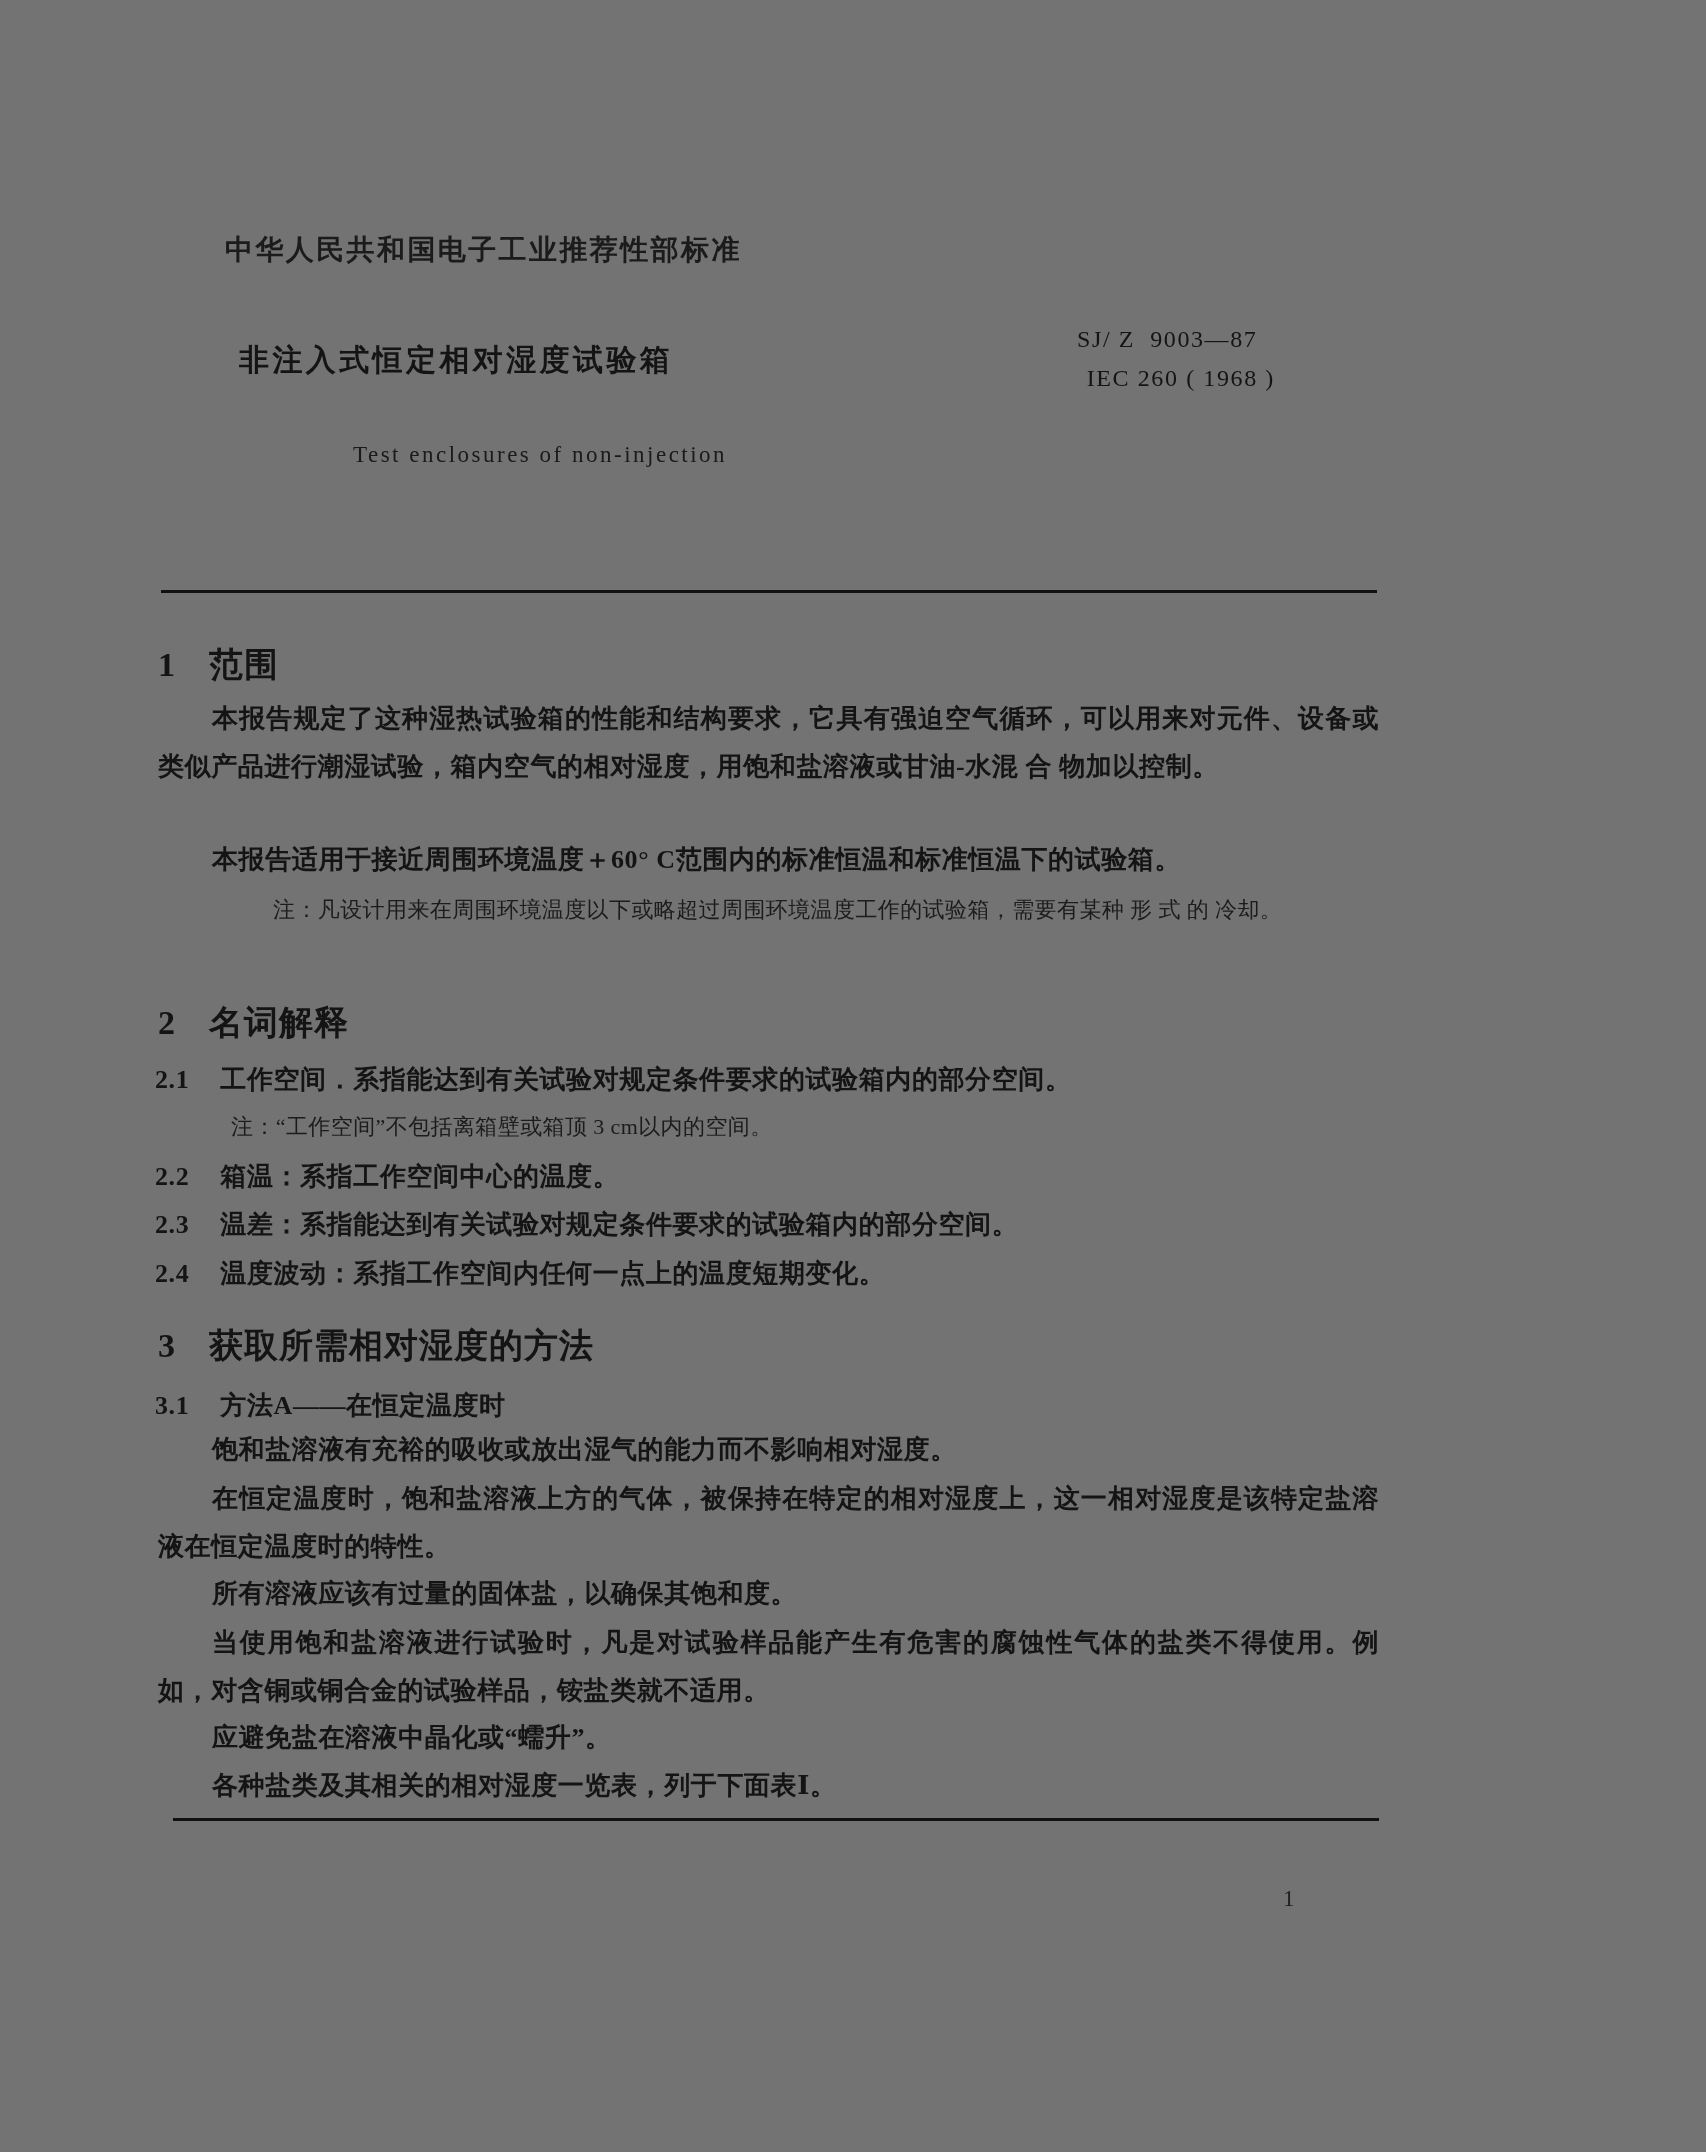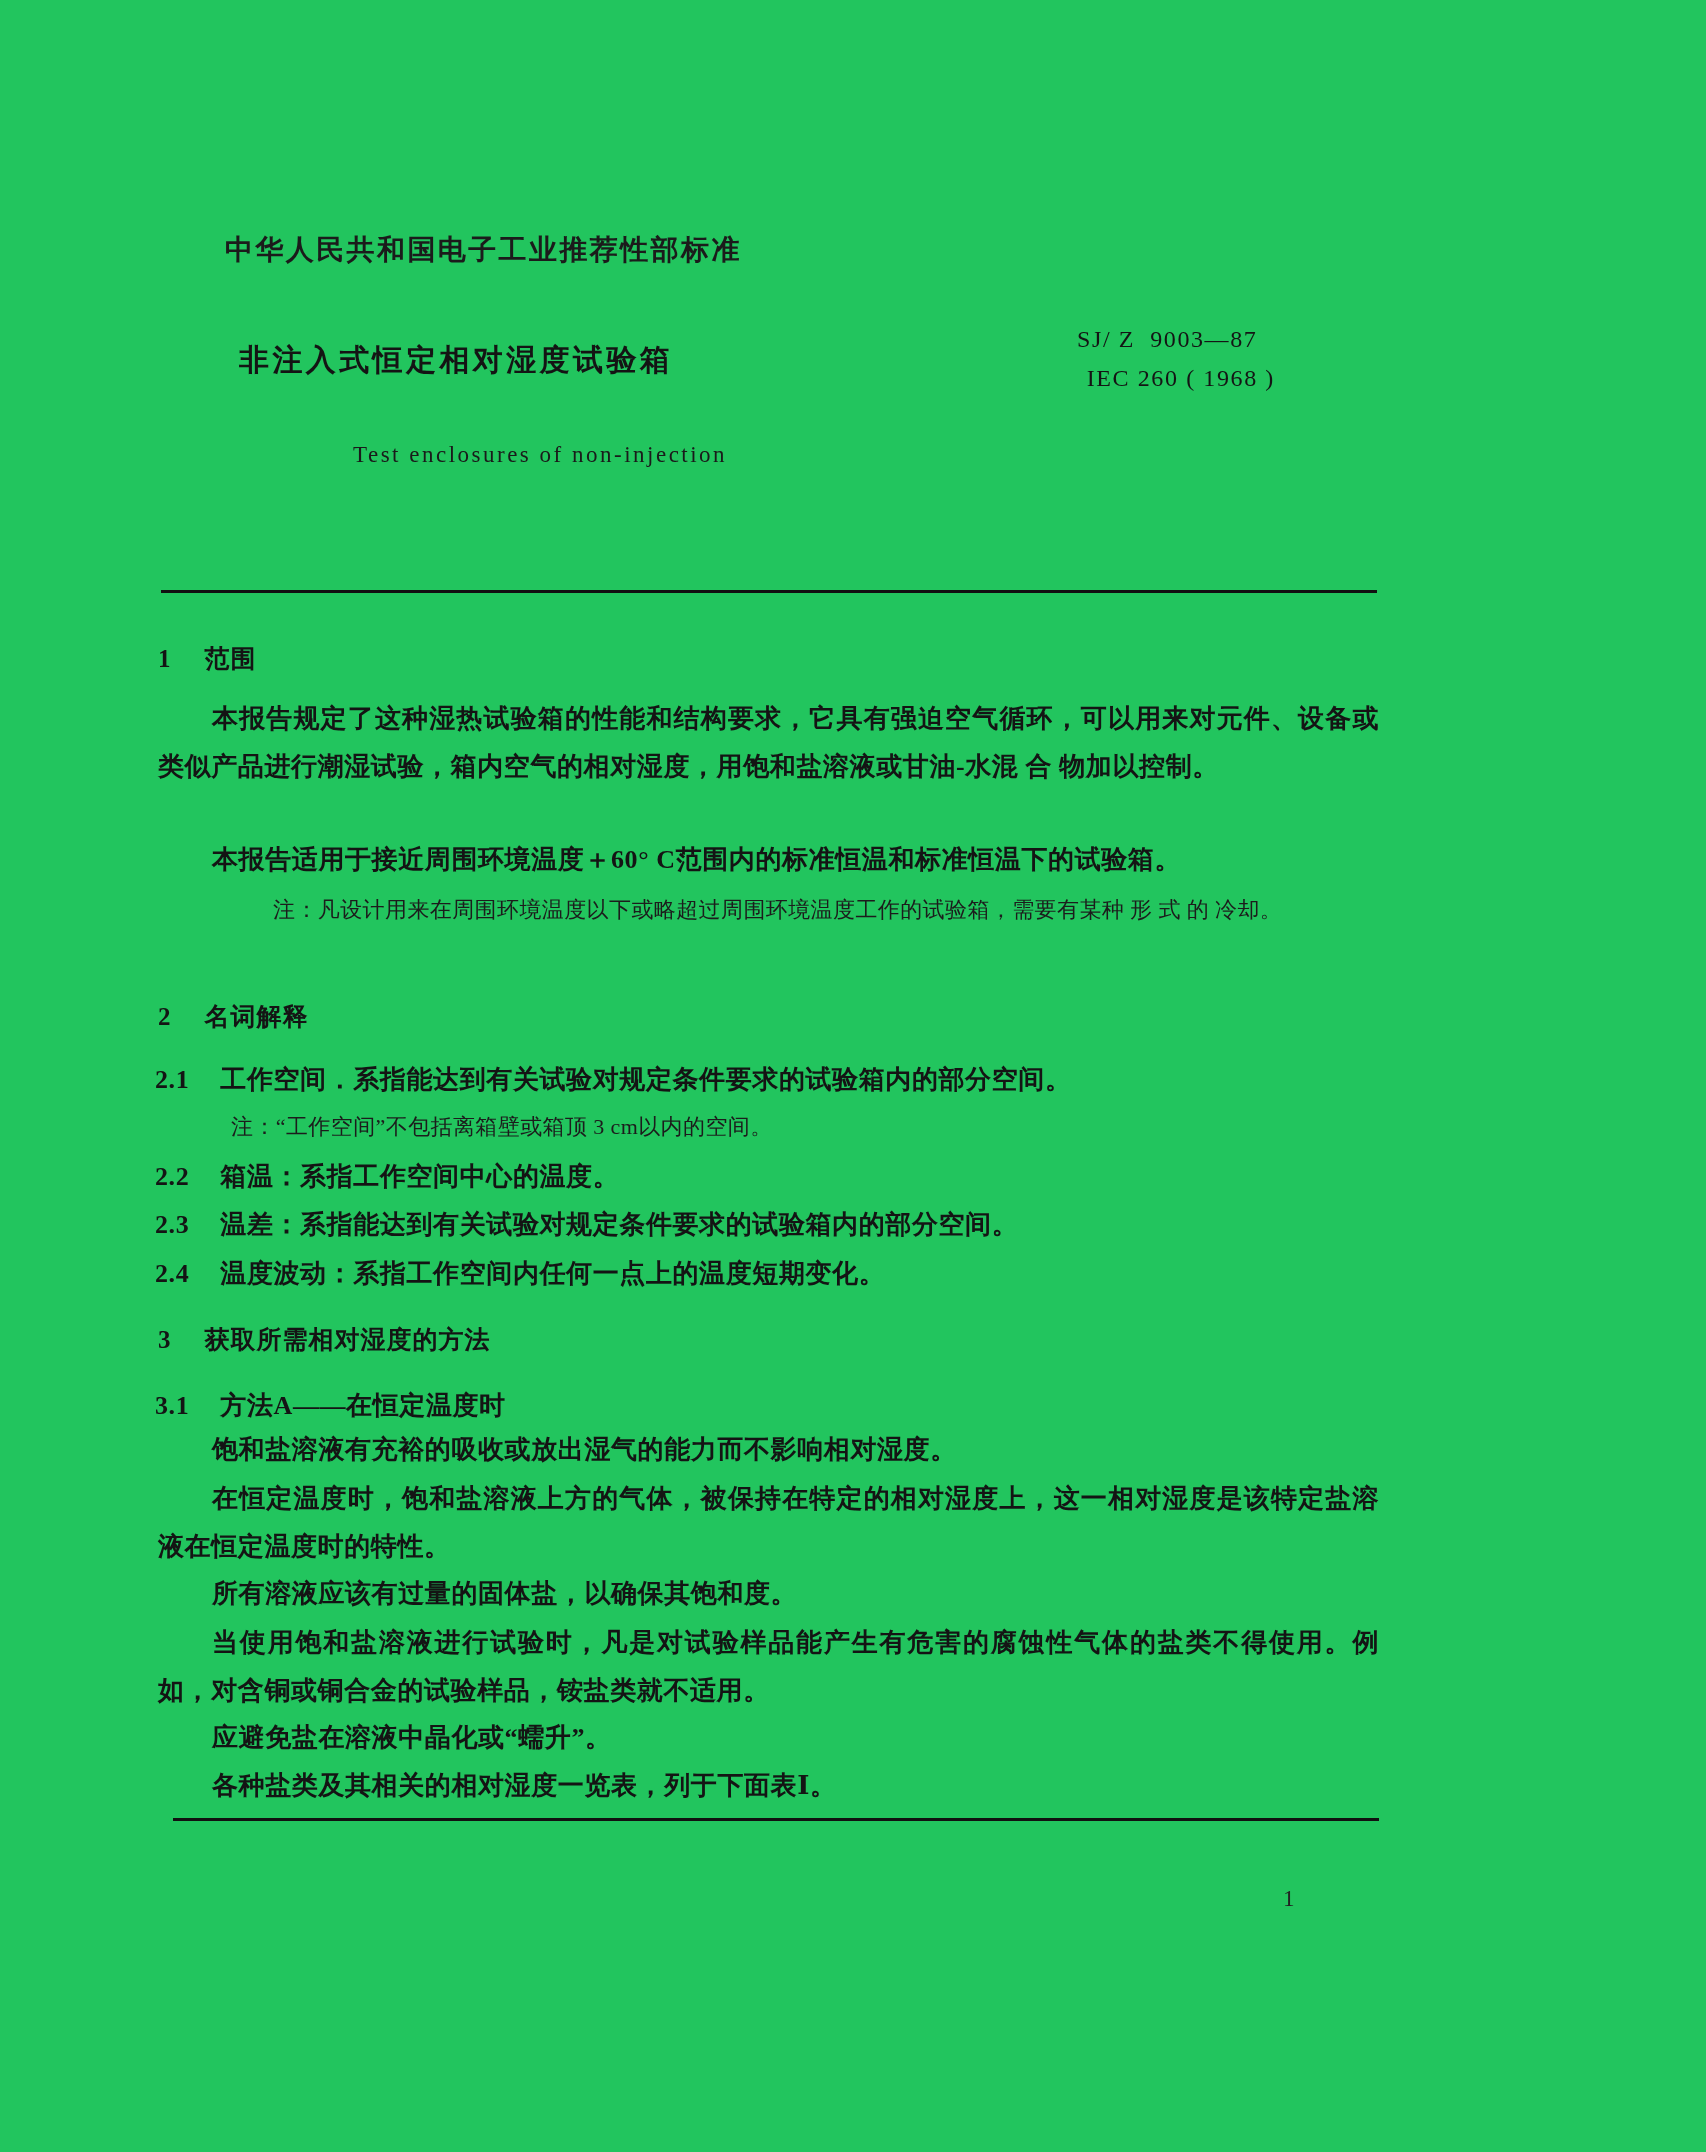--- a/index.html
+++ b/index.html
@@ -8,21 +8,21 @@
     background: #ffffff;
   }
   body {
     font-family: "Liberation Serif", "DejaVu Serif", serif;
     color: #000000;
   }
   .page {
     position: relative;
     width: 1707px;
     height: 2152px;
-    background: #22c55e;
+    background: #737373;
     overflow: hidden;
     margin: 0 auto;
   }
   
   .header {
     position: absolute;
     left: 0;
     top: 0;
     width: 1707px;
   }
@@ -98,21 +98,21 @@
     width: 1707px;
   }
   .blk {
     position: absolute;
     font-family: "Liberation Sans", "DejaVu Sans", sans-serif;
     color: #141414;
   }
   .sec-head {
     font-family: "Liberation Sans", "DejaVu Sans", sans-serif;
     font-weight: bold;
-    font-size: 25px;
+    font-size: 34px;
     letter-spacing: 1px;
     white-space: pre;
   }
   .para {
     font-family: "Liberation Serif", "DejaVu Serif", serif;
     font-weight: bold;
     font-size: 26px;
     letter-spacing: 0.6px;
     line-height: 48px;
     white-space: pre-wrap;

